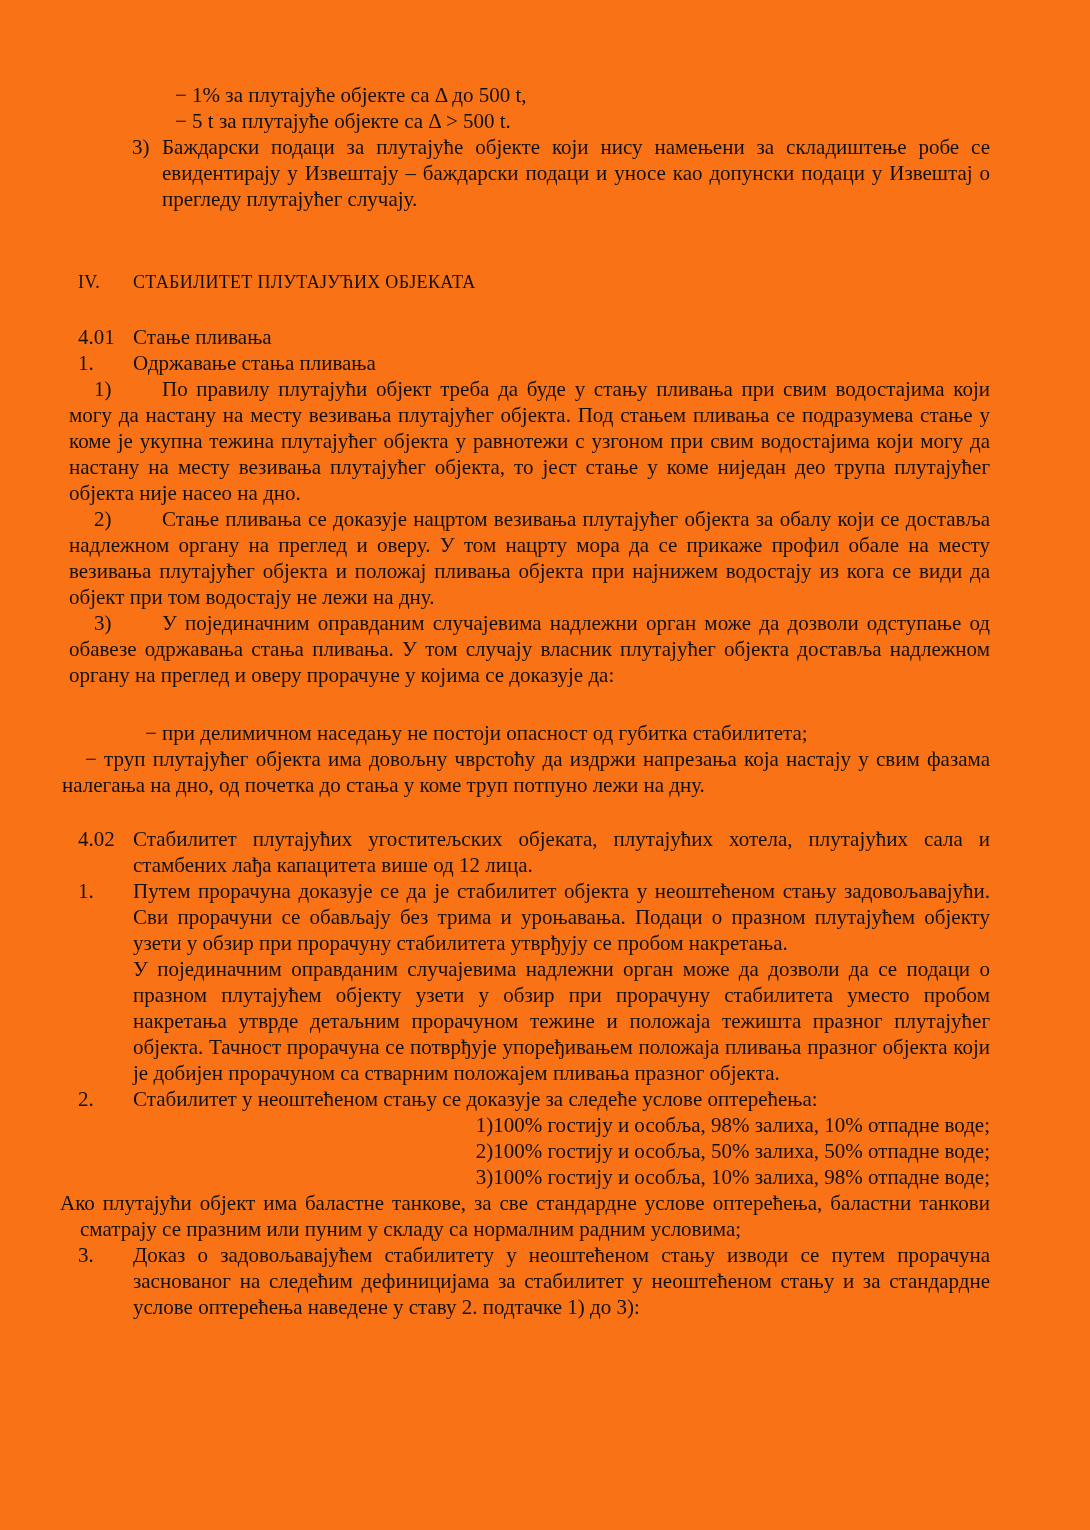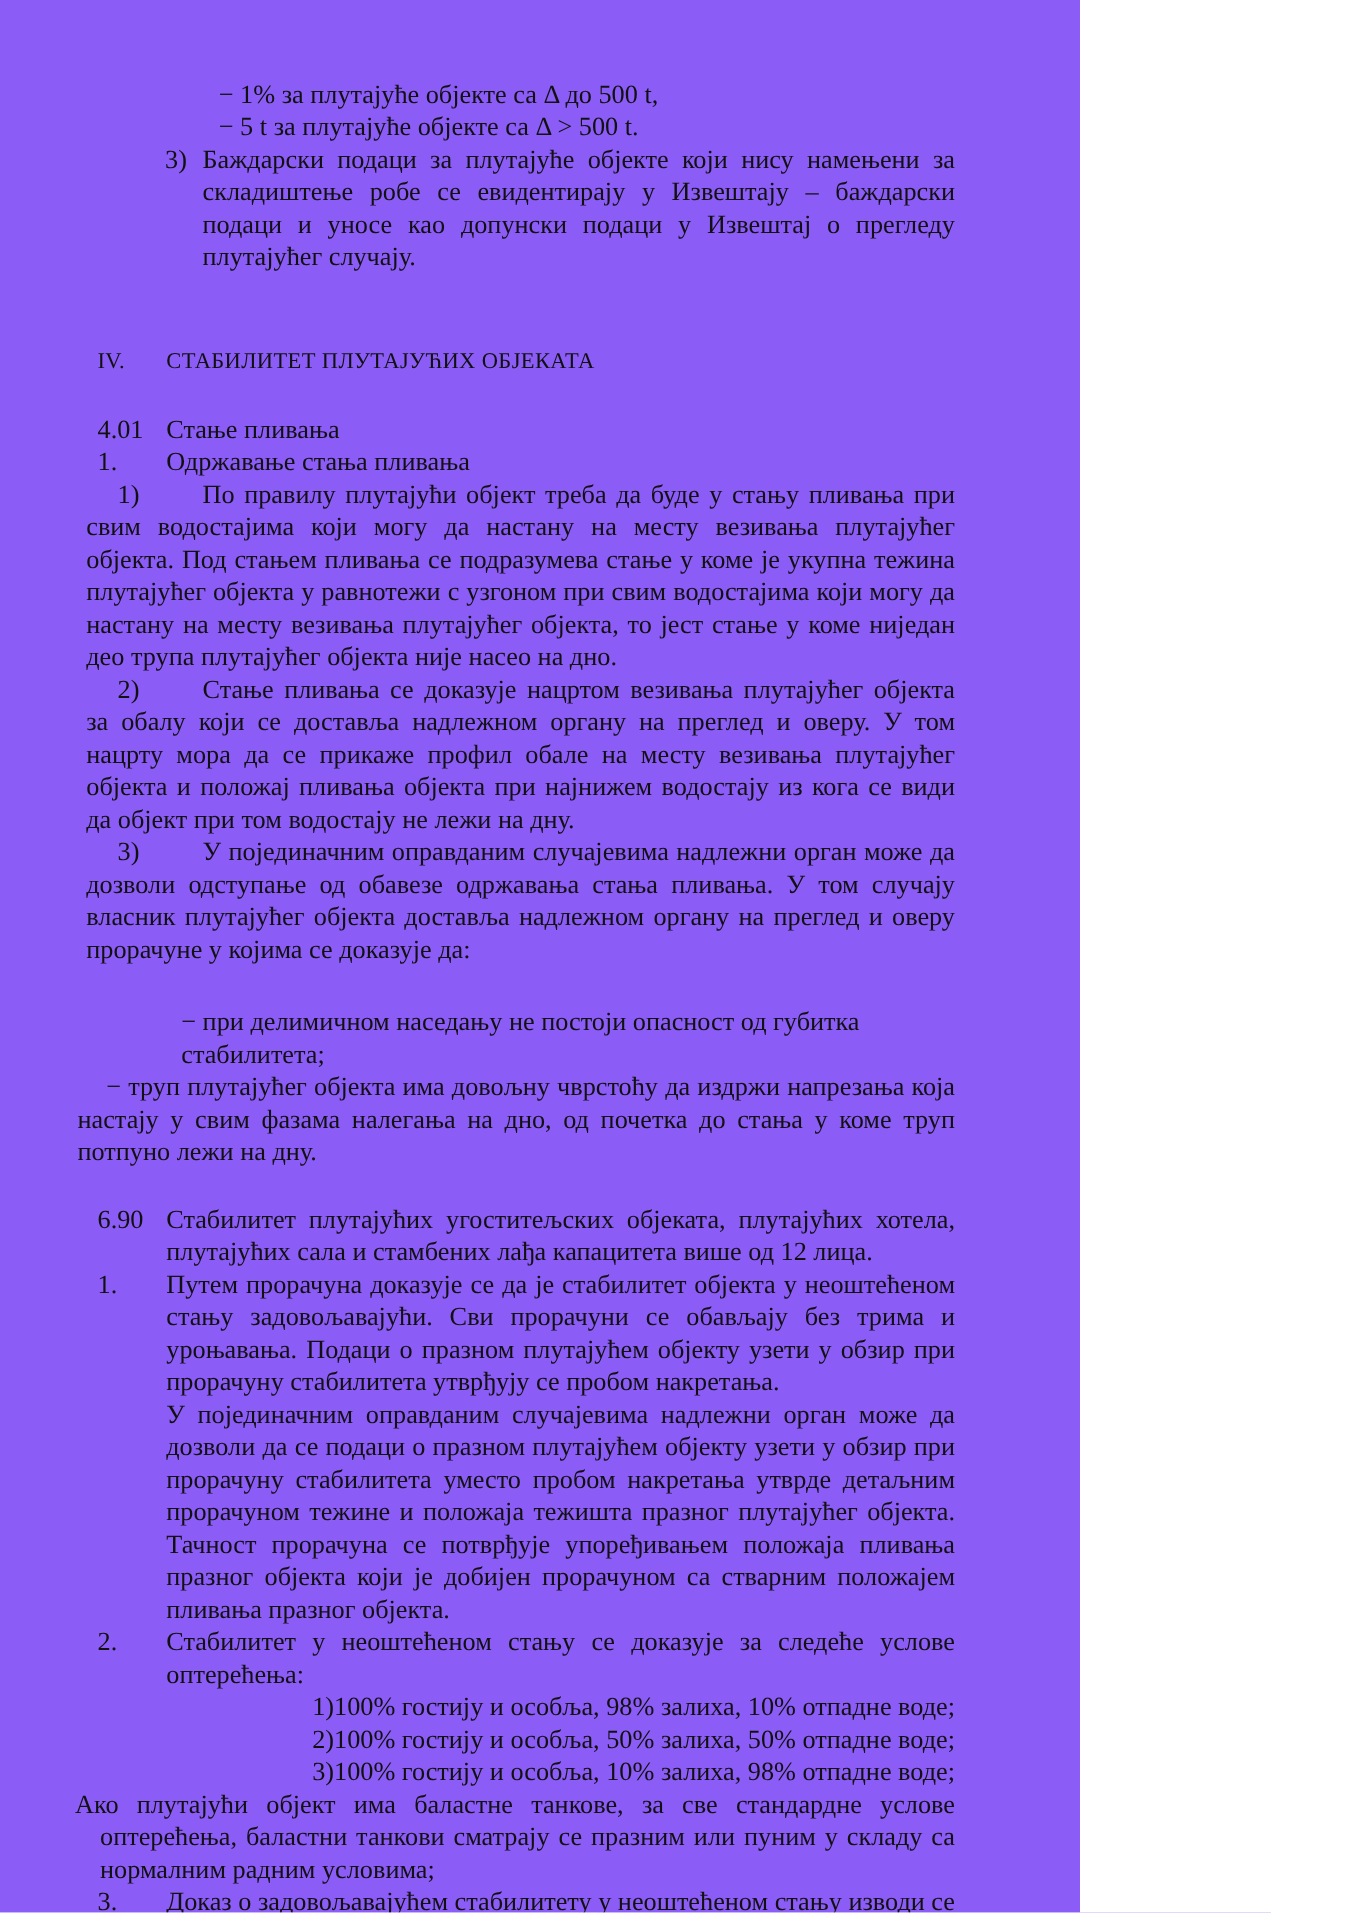--- a/index.html
+++ b/index.html
@@ -2,29 +2,29 @@
 <html><head>
 <meta charset="utf-8">
 <style>
   html, body {
     margin: 0;
     padding: 0;
     background: #ffffff;
   }
   .page {
     position: relative;
-    width: 864px;
+    width: 1090px;
     height: 1530px;
-    background: #8b5cf6;
+    background: #f97316;
     color: #111111;
     font-family: "Liberation Serif", "DejaVu Serif", serif;
     font-size: 21px;
     line-height: 26px;
     box-sizing: border-box;
-    padding-top: 62px;
+    padding-top: 82px;
     padding-right: 100px;
     overflow: hidden;
   }
   p { margin: 0; }
 
   
   .dash-top { margin-left: 175px; }
 
   
   .intro-item {
@@ -112,21 +112,21 @@
   <p class="sub-para"><span class="mk">1)</span><span>По правилу плутајући објект треба да буде у стању пливања при свим водостајима који могу да настану на месту везивања плутајућег објекта. Под стањем пливања се подразумева стање у коме је укупна тежина плутајућег објекта у равнотежи с узгоном при свим водостајима који могу да настану на месту везивања плутајућег објекта, то јест стање у коме ниједан део трупа плутајућег објекта није насео на дно.</span></p>
 
   <p class="sub-para"><span class="mk">2)</span><span>Стање пливања се доказује нацртом везивања плутајућег објекта за обалу који се доставља надлежном органу на преглед и оверу. У том нацрту мора да се прикаже профил обале на месту везивања плутајућег објекта и положај пливања објекта при најнижем водостају из кога се види да објект при том водостају не лежи на дну.</span></p>
 
   <p class="sub-para"><span class="mk">3)</span><span>У појединачним оправданим случајевима надлежни орган може да дозволи одступање од обавезе одржавања стања пливања. У том случају власник плутајућег објекта доставља надлежном органу на преглед и оверу прорачуне у којима се доказује да:</span></p>
 
   <p class="dash-single">− при делимичном наседању не постоји опасност од губитка стабилитета;</p>
 
   <p class="dash-para">− труп плутајућег објекта има довољну чврстоћу да издржи напрезања која настају у свим фазама налегања на дно, од почетка до стања у коме труп потпуно лежи на дну.</p>
 
-  <p class="clause-title gap-before-sm" style="text-align: justify;"><span class="mk55">6.90</span><span>Стабилитет плутајућих угоститељских објеката, плутајућих хотела, плутајућих сала и стамбених лађа капацитета више од 12 лица.</span></p>
+  <p class="clause-title gap-before-sm" style="text-align: justify;"><span class="mk55">4.02</span><span>Стабилитет плутајућих угоститељских објеката, плутајућих хотела, плутајућих сала и стамбених лађа капацитета више од 12 лица.</span></p>
 
   <p class="item"><span class="mk">1.</span><span>Путем прорачуна доказује се да је стабилитет објекта у неоштећеном стању задовољавајући. Сви прорачуни се обављају без трима и уроњавања. Подаци о празном плутајућем објекту узети у обзир при прорачуну стабилитета утврђују се пробом накретања.</span></p>
 
   <p class="item-cont">У појединачним оправданим случајевима надлежни орган може да дозволи да се подаци о празном плутајућем објекту узети у обзир при прорачуну стабилитета уместо пробом накретања утврде детаљним прорачуном тежине и положаја тежишта празног плутајућег објекта. Тачност прорачуна се потврђује упоређивањем положаја пливања празног објекта који је добијен прорачуном са стварним положајем пливања празног објекта.</p>
 
   <p class="item"><span class="mk">2.</span><span>Стабилитет у неоштећеном стању се доказује за следеће услове оптерећења:</span></p>
 
   <p class="load-case"><span class="mk">1)</span><span>100% гостију и особља, 98% залиха, 10% отпадне воде;</span></p>
 
   <p class="load-case"><span class="mk">2)</span><span>100% гостију и особља, 50% залиха, 50% отпадне воде;</span></p>

